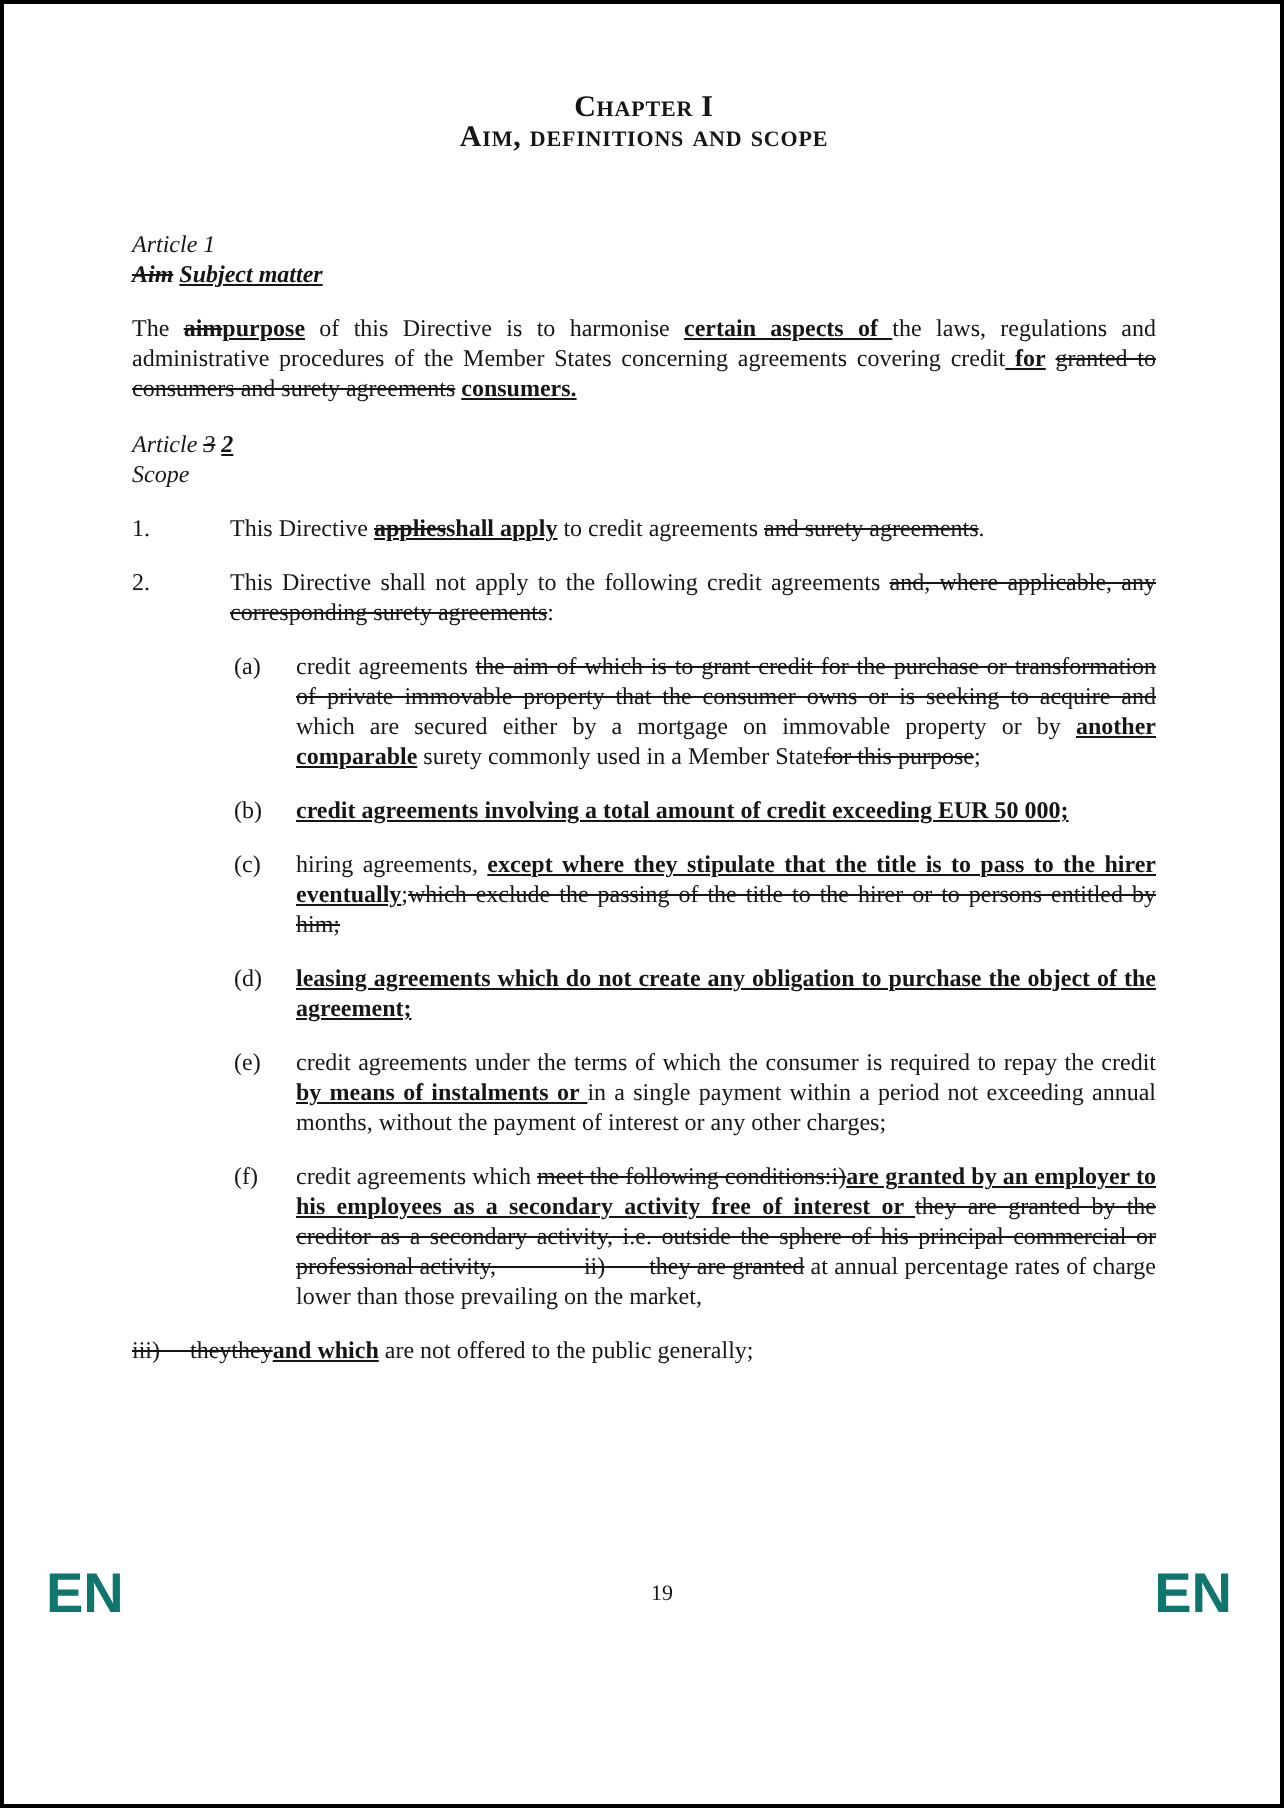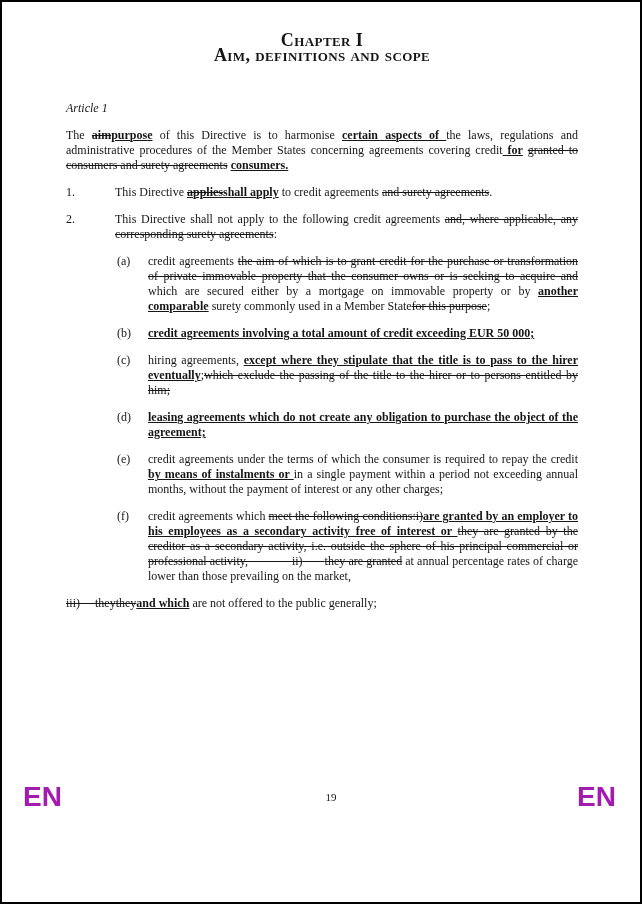--- a/index.html
+++ b/index.html
@@ -17,25 +17,25 @@
     overflow: hidden;
   }
   .content {
     position: absolute;
     left: 64px;
     top: 0;
     width: 512px;
   }
   
   .chapter-heading {
-    padding-top: 31px;
+    padding-top: 45px;
     text-align: center;
     font-weight: bold;
     font-variant: small-caps;
-    font-size: 18px;
+    font-size: 15px;
     line-height: 15px;
     letter-spacing: 0.4px;
   }
   .article-heading {
     text-align: left;
     font-style: italic;
     line-height: 15px;
   }
   .article-heading.art1 { margin-top: 38px; }
   .article-heading.art2 { margin-top: 13px; }
@@ -80,21 +80,21 @@
   .run-u  { font-weight: bold; text-decoration: underline; text-decoration-thickness: 1px; }
   .run-x  { font-weight: bold; text-decoration: underline line-through; text-decoration-thickness: 1px; }
   
   .footer-en {
     position: absolute;
     top: 781px;
     font-family: "Liberation Sans", sans-serif;
     font-weight: bold;
     font-size: 28px;
     line-height: 28px;
-    color: #a21caf;
+    color: #0f766e;
   }
   .footer-en.left  { left: 21px; }
   .footer-en.right { right: 24px; }
   .footer-page {
     position: absolute;
     top: 789px;
     left: 10px;
     width: 100%;
     text-align: center;
     font-size: 11px;
@@ -107,24 +107,29 @@
 <div class="page">
   <div class="content">
 
     <div class="chapter-heading">
       <div>Chapter I</div>
       <div>Aim, definitions and scope</div>
     </div>
 
     <div class="article-heading art1">
       <div>Article 1</div>
+      <div><span class="run-db">Aim</span><span class="run-n"> </span><span class="run-u">Subject matter</span></div>
     </div>
 
     <p class="body-para"><span class="run-n">The </span><span class="run-db">aim</span><span class="run-u">purpose</span><span class="run-n"> of this Directive is to harmonise </span><span class="run-u">certain aspects of </span><span class="run-n">the laws, regulations and administrative procedures of the Member States concerning agreements covering credit</span><span class="run-u"> for</span><span class="run-n"> </span><span class="run-d">granted to consumers and surety agreements</span><span class="run-n"> </span><span class="run-u">consumers.</span></p>
 
+    <div class="article-heading art2">
+      <div><span class="run-n">Article </span><span class="run-d">3</span><span class="run-n"> </span><span class="run-u">2</span></div>
+      <div>Scope</div>
+    </div>
 
     <div class="num-item">
       <span class="label">1.</span>
       <span class="body"><span class="run-n">This Directive </span><span class="run-x">applies</span><span class="run-u">shall apply</span><span class="run-n"> to credit agreements </span><span class="run-d">and surety agreements</span><span class="run-n">.</span></span>
     </div>
 
     <div class="num-item">
       <span class="label">2.</span>
       <span class="body"><span class="run-n">This Directive shall not apply to the following credit agreements </span><span class="run-d">and, where applicable, any corresponding surety agreements</span><span class="run-n">:</span></span>
     </div>

